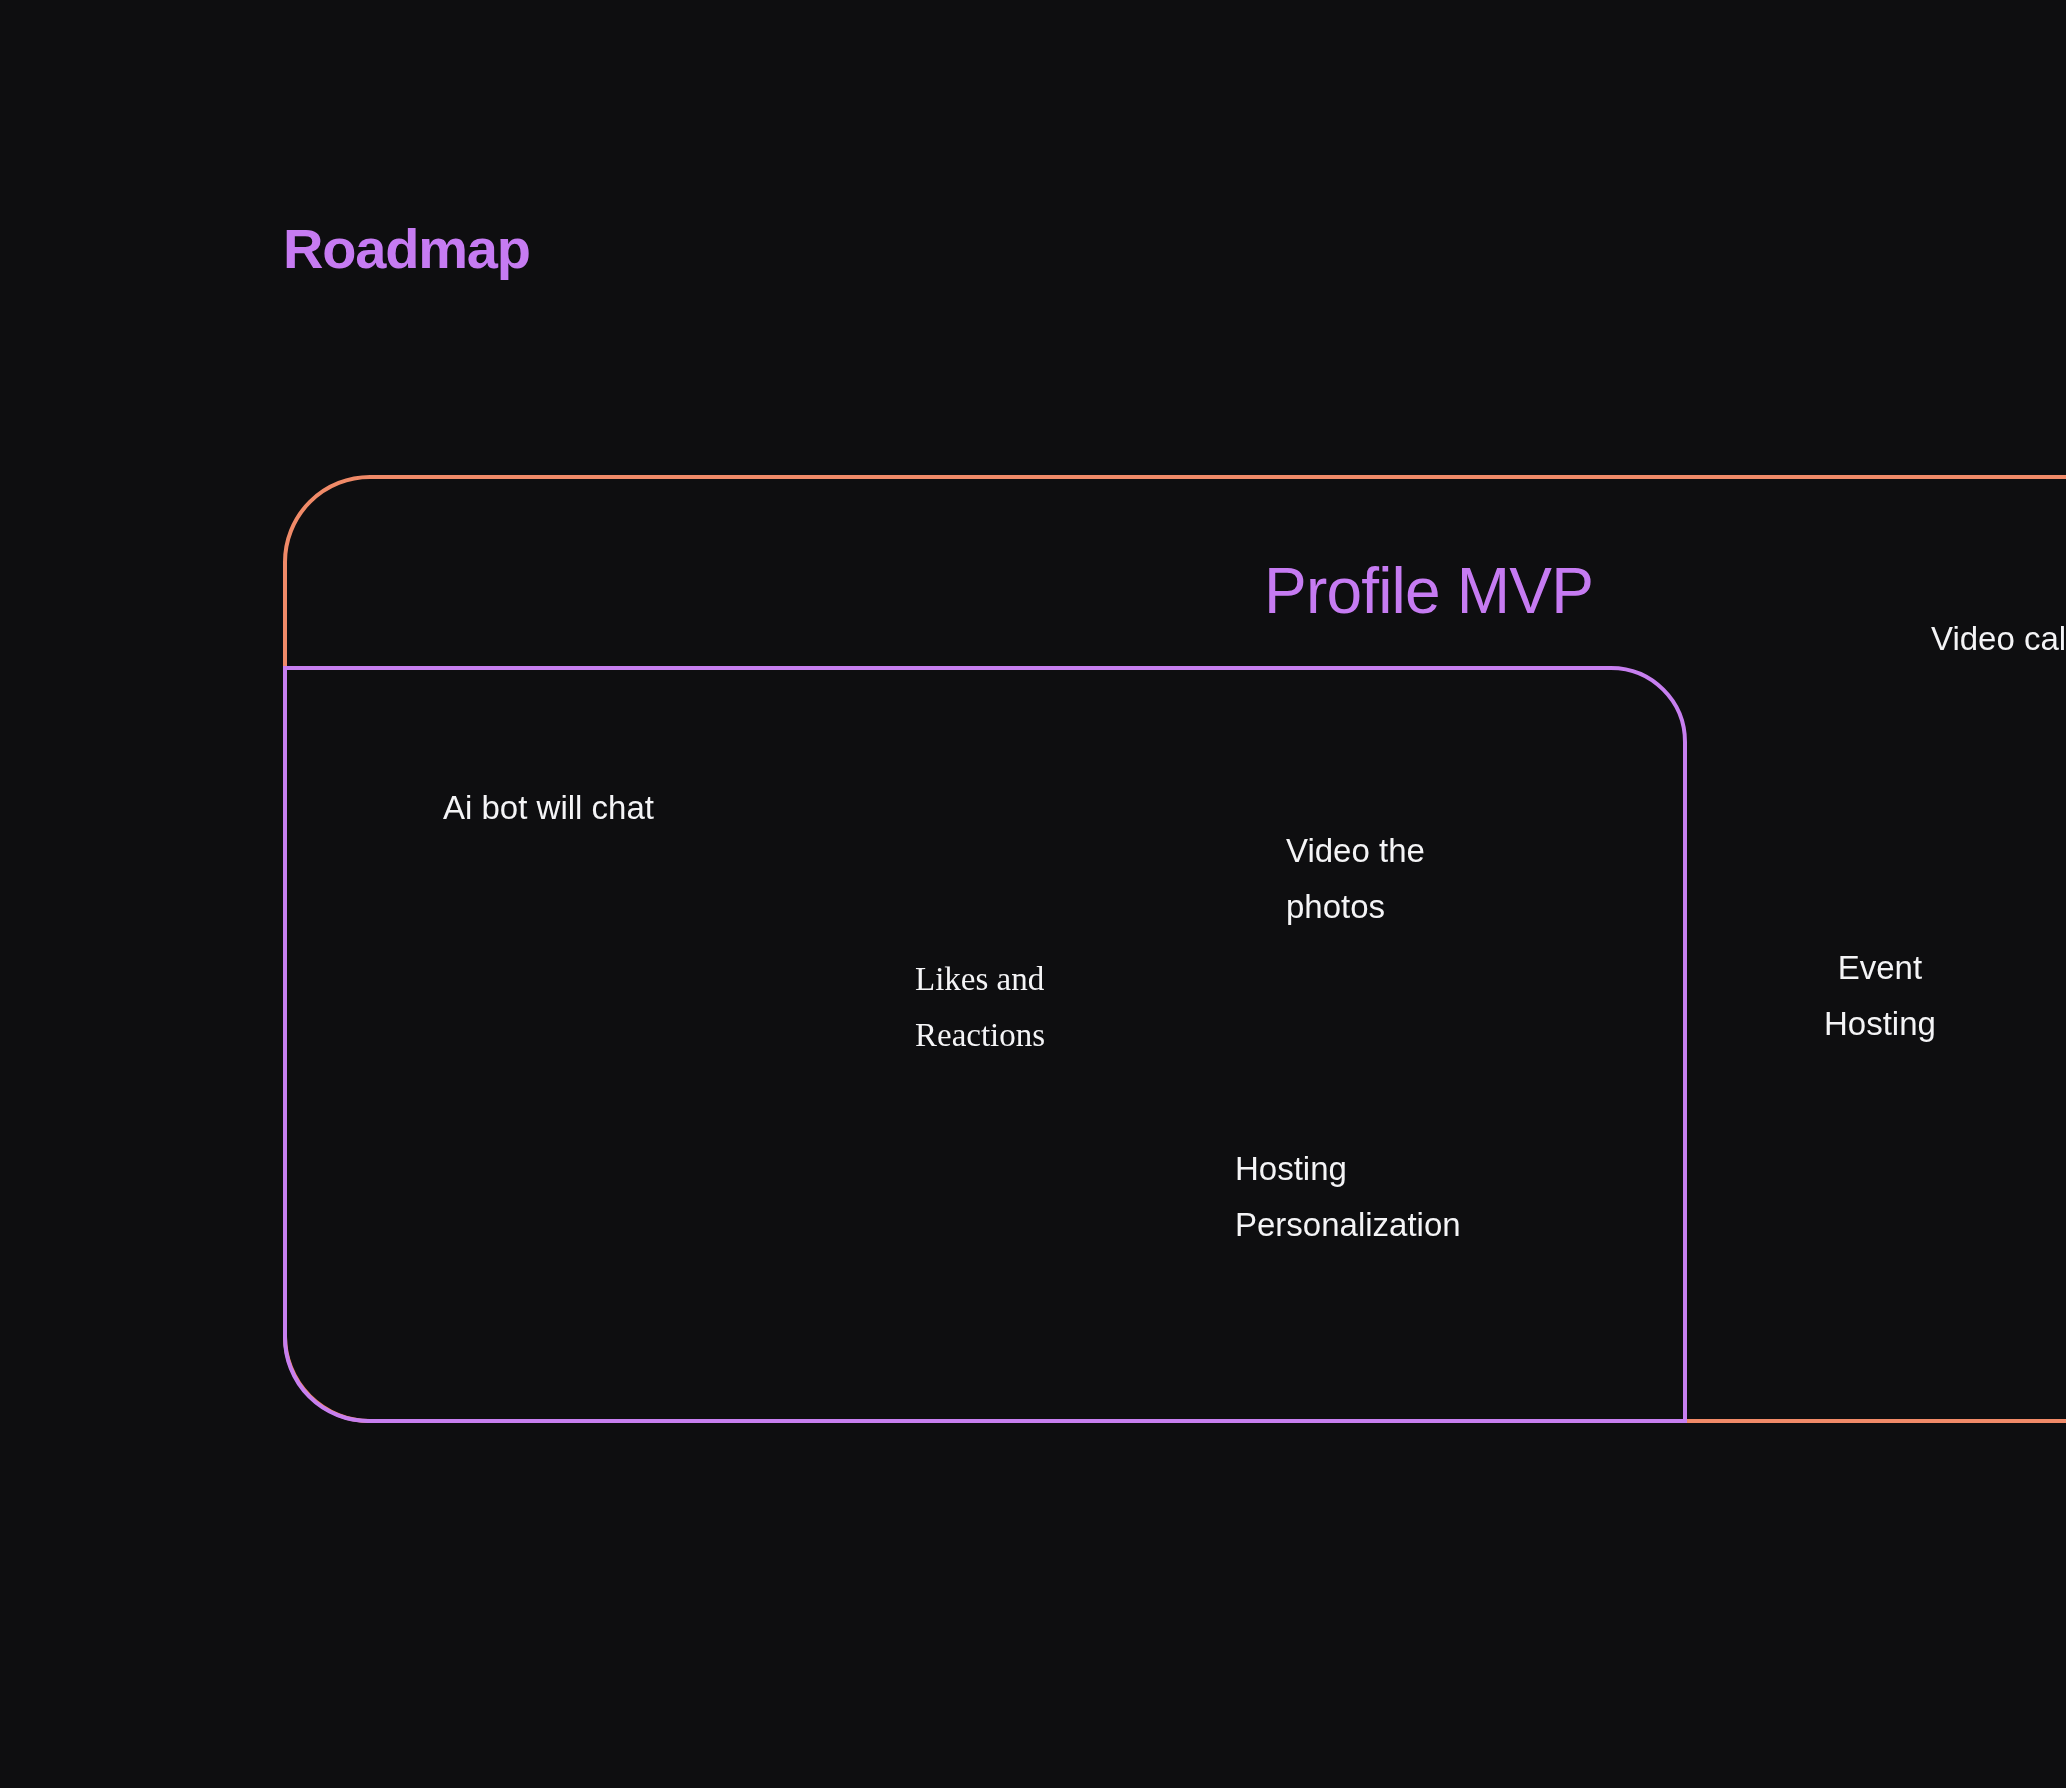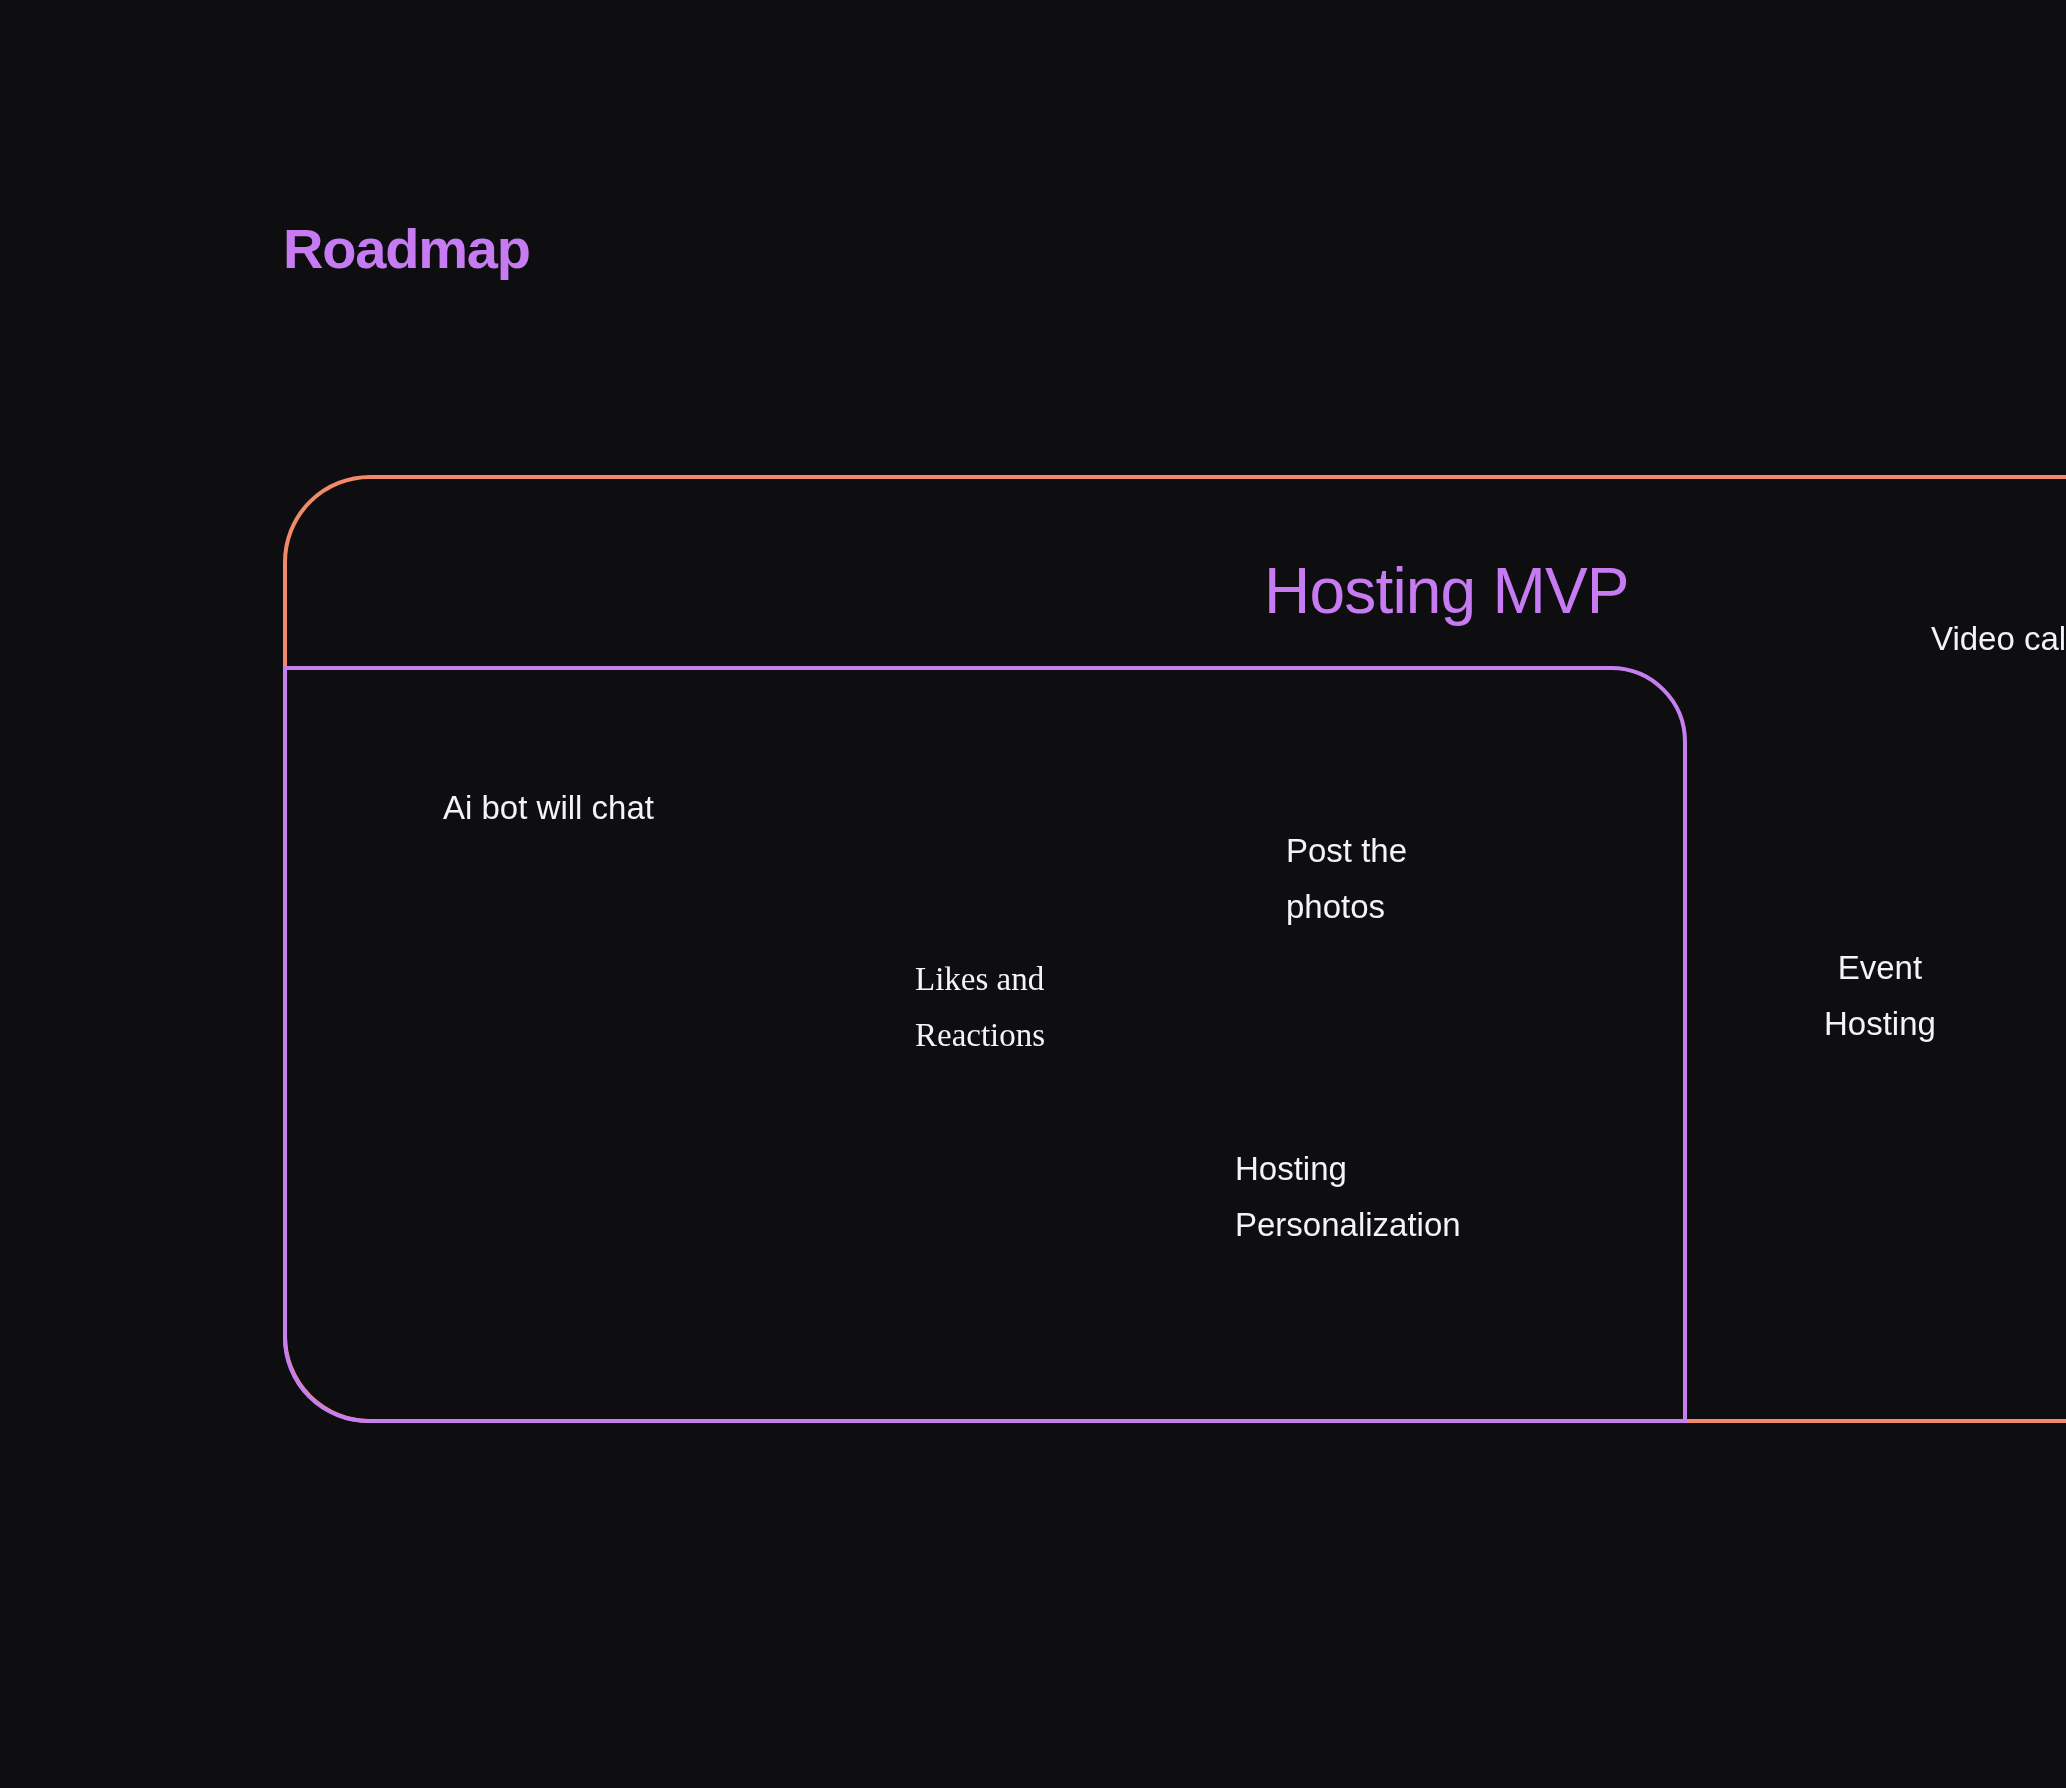--- a/index.html
+++ b/index.html
@@ -78,35 +78,35 @@
     white-space: pre-line;
   }
 </style>
 </head>
 <body>
 
 <div id="canvas">
 
   <h1 class="page-title">Roadmap</h1>
 
-  <h2 class="section-heading" id="current-mvp-heading">Hosting MVP</h2>
+  <h2 class="section-heading" id="current-mvp-heading">Profile MVP</h2>
 
   <div class="box" id="projected-plans-box"></div>
 
   <div class="box" id="current-mvp-box"></div>
 
   <div class="items-layer">
       <div class="feature" style="left: 1931px; top: 611px;">Video calls</div>
       <div class="feature" style="left: 1824px; top: 940px; text-align: center;">Event
 Hosting</div>
     </div>
 
   <div class="items-layer">
       <div class="feature" style="left: 443px; top: 780px;">Ai bot will chat</div>
-      <div class="feature" style="left: 1286px; top: 823px;">Post the
+      <div class="feature" style="left: 1286px; top: 823px;">Video the
 photos</div>
       <div class="feature" style="left: 915px; top: 951px; font-family: Liberation Serif, serif;">Likes and
 Reactions</div>
       <div class="feature" style="left: 1235px; top: 1141px;">Hosting
 Personalization</div>
     </div>
 
 </div>
 
 

